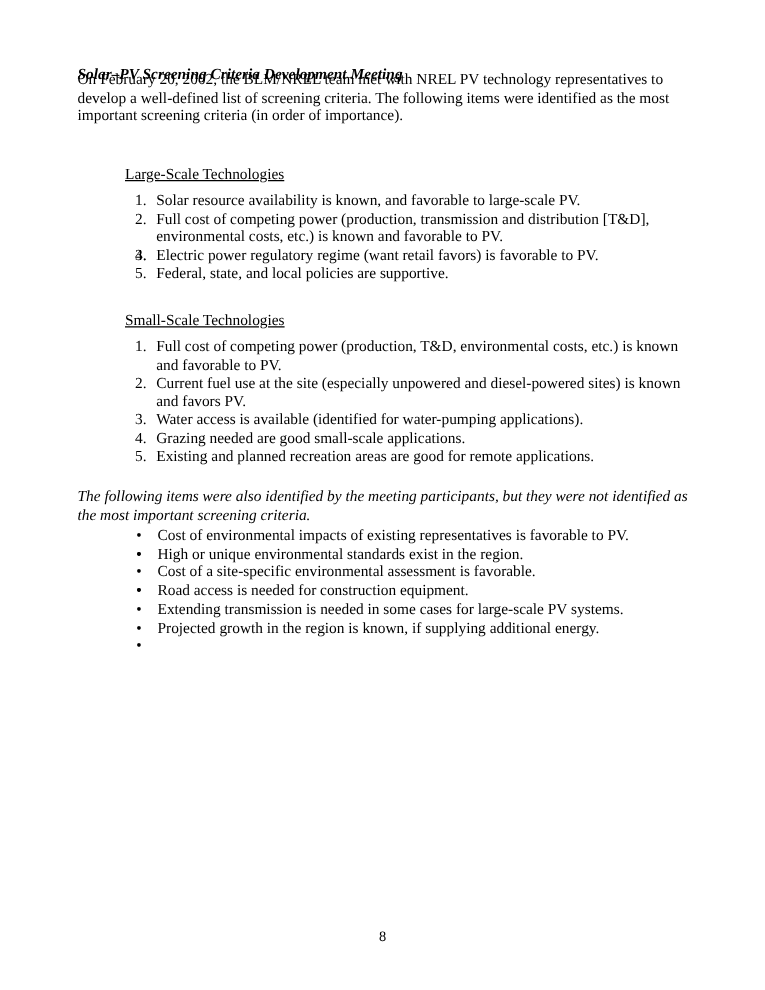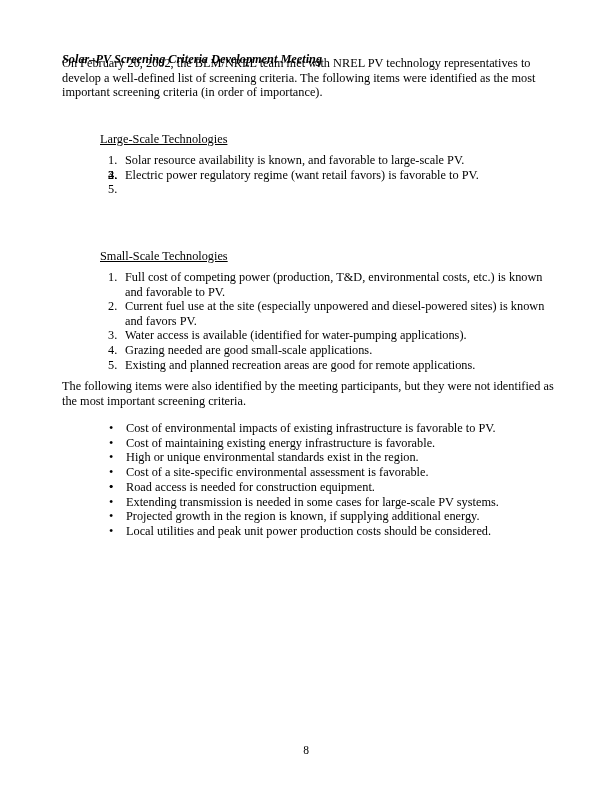--- a/index.html
+++ b/index.html
@@ -10,60 +10,60 @@
   .para { left: 62px; width: 495px; white-space: normal; line-height: 14.6px; }
   .p1 { top: 56px; }
   .subhead { left: 100px; text-decoration: underline; }
   .sh1 { top: 132px; }
   .sh2 { top: 249px; }
   ol.list { position: absolute; left: 108px; width: 445px; margin: 0; padding: 0; list-style: none; line-height: 14.6px; }
   ol.list li { position: relative; padding-left: 17px; }
   ol.list li .num { position: absolute; left: 0; top: 0; }
   .l1 { top: 153px; }
   .l2 { top: 270px; }
-  .p2 { top: 379px; }
+  .p2 { top: 390px; font-style: italic; }
   ul.bullets { position: absolute; left: 108px; top: 421px; margin: 0; padding: 0; list-style: none; line-height: 14.7px; }
   ul.bullets li { position: relative; padding-left: 18px; white-space: nowrap; }
   ul.bullets li .dot { position: absolute; left: 1px; top: 0; }
   .pagenum { left: 0; width: 612px; text-align: center; top: 744px; font-size: 11.5px; }
 </style>
 </head>
 <body>
 
 <div class="abs title">Solar–PV Screening Criteria Development Meeting</div>
 
 <div class="abs para p1">On February 20, 2002, the BLM/NREL team met with NREL PV technology representatives to develop a well-defined list of screening criteria.  The following items were identified as the most important screening criteria (in order of importance).</div>
 
 <div class="abs subhead sh1">Large-Scale Technologies</div>
 
 <ol class="list l1">
   <li><span class="num">1.</span><span>Solar resource availability is known, and favorable to large-scale PV.</span></li>
-  <li><span class="num">2.</span></li>
+  <li><span class="num">2.</span><span>Full cost of competing power (production, transmission and distribution [T&amp;D], environmental costs, etc.) is known and favorable to PV.</span></li>
   <li><span class="num">3.</span></li>
   <li><span class="num">4.</span><span>Electric power regulatory regime (want retail favors) is favorable to PV.</span></li>
-  <li><span class="num">5.</span></li>
+  <li><span class="num">5.</span><span>Federal, state, and local policies are supportive.</span></li>
 </ol>
 
 <div class="abs subhead sh2">Small-Scale Technologies</div>
 
 <ol class="list l2">
   <li><span class="num">1.</span><span>Full cost of competing power (production, T&amp;D, environmental costs, etc.) is known and favorable to PV.</span></li>
   <li><span class="num">2.</span><span>Current fuel use at the site (especially unpowered and diesel-powered sites) is known and favors PV.</span></li>
   <li><span class="num">3.</span><span>Water access is available (identified for water-pumping applications).</span></li>
   <li><span class="num">4.</span><span>Grazing needed are good small-scale applications.</span></li>
   <li><span class="num">5.</span><span>Existing and planned recreation areas are good for remote applications.</span></li>
 </ol>
 
 <div class="abs para p2">The following items were also identified by the meeting participants, but they were not identified as the most important screening criteria.</div>
 
 <ul class="bullets">
-  <li><span class="dot">•</span><span>Cost of environmental impacts of existing infrastructure is favorable to PV.</span></li>
-  <li><span class="dot">•</span><span>Cost of maintaining existing energy infrastructure is favorable.</span></li>
+  <li><span class="dot">•</span><span>Cost of environmental impacts of existing representatives is favorable to PV.</span></li>
+  <li><span class="dot">•</span></li>
   <li><span class="dot">•</span><span>High or unique environmental standards exist in the region.</span></li>
   <li><span class="dot">•</span><span>Cost of a site-specific environmental assessment is favorable.</span></li>
   <li><span class="dot">•</span></li>
   <li><span class="dot">•</span><span>Road access is needed for construction equipment.</span></li>
   <li><span class="dot">•</span><span>Extending transmission is needed in some cases for large-scale PV systems.</span></li>
   <li><span class="dot">•</span><span>Projected growth in the region is known, if supplying additional energy.</span></li>
-  <li><span class="dot">•</span><span>Local utilities and peak unit power production costs should be considered.</span></li>
+  <li><span class="dot">•</span></li>
 </ul>
 
 <div class="abs pagenum">8</div>
 
 </body></html>

